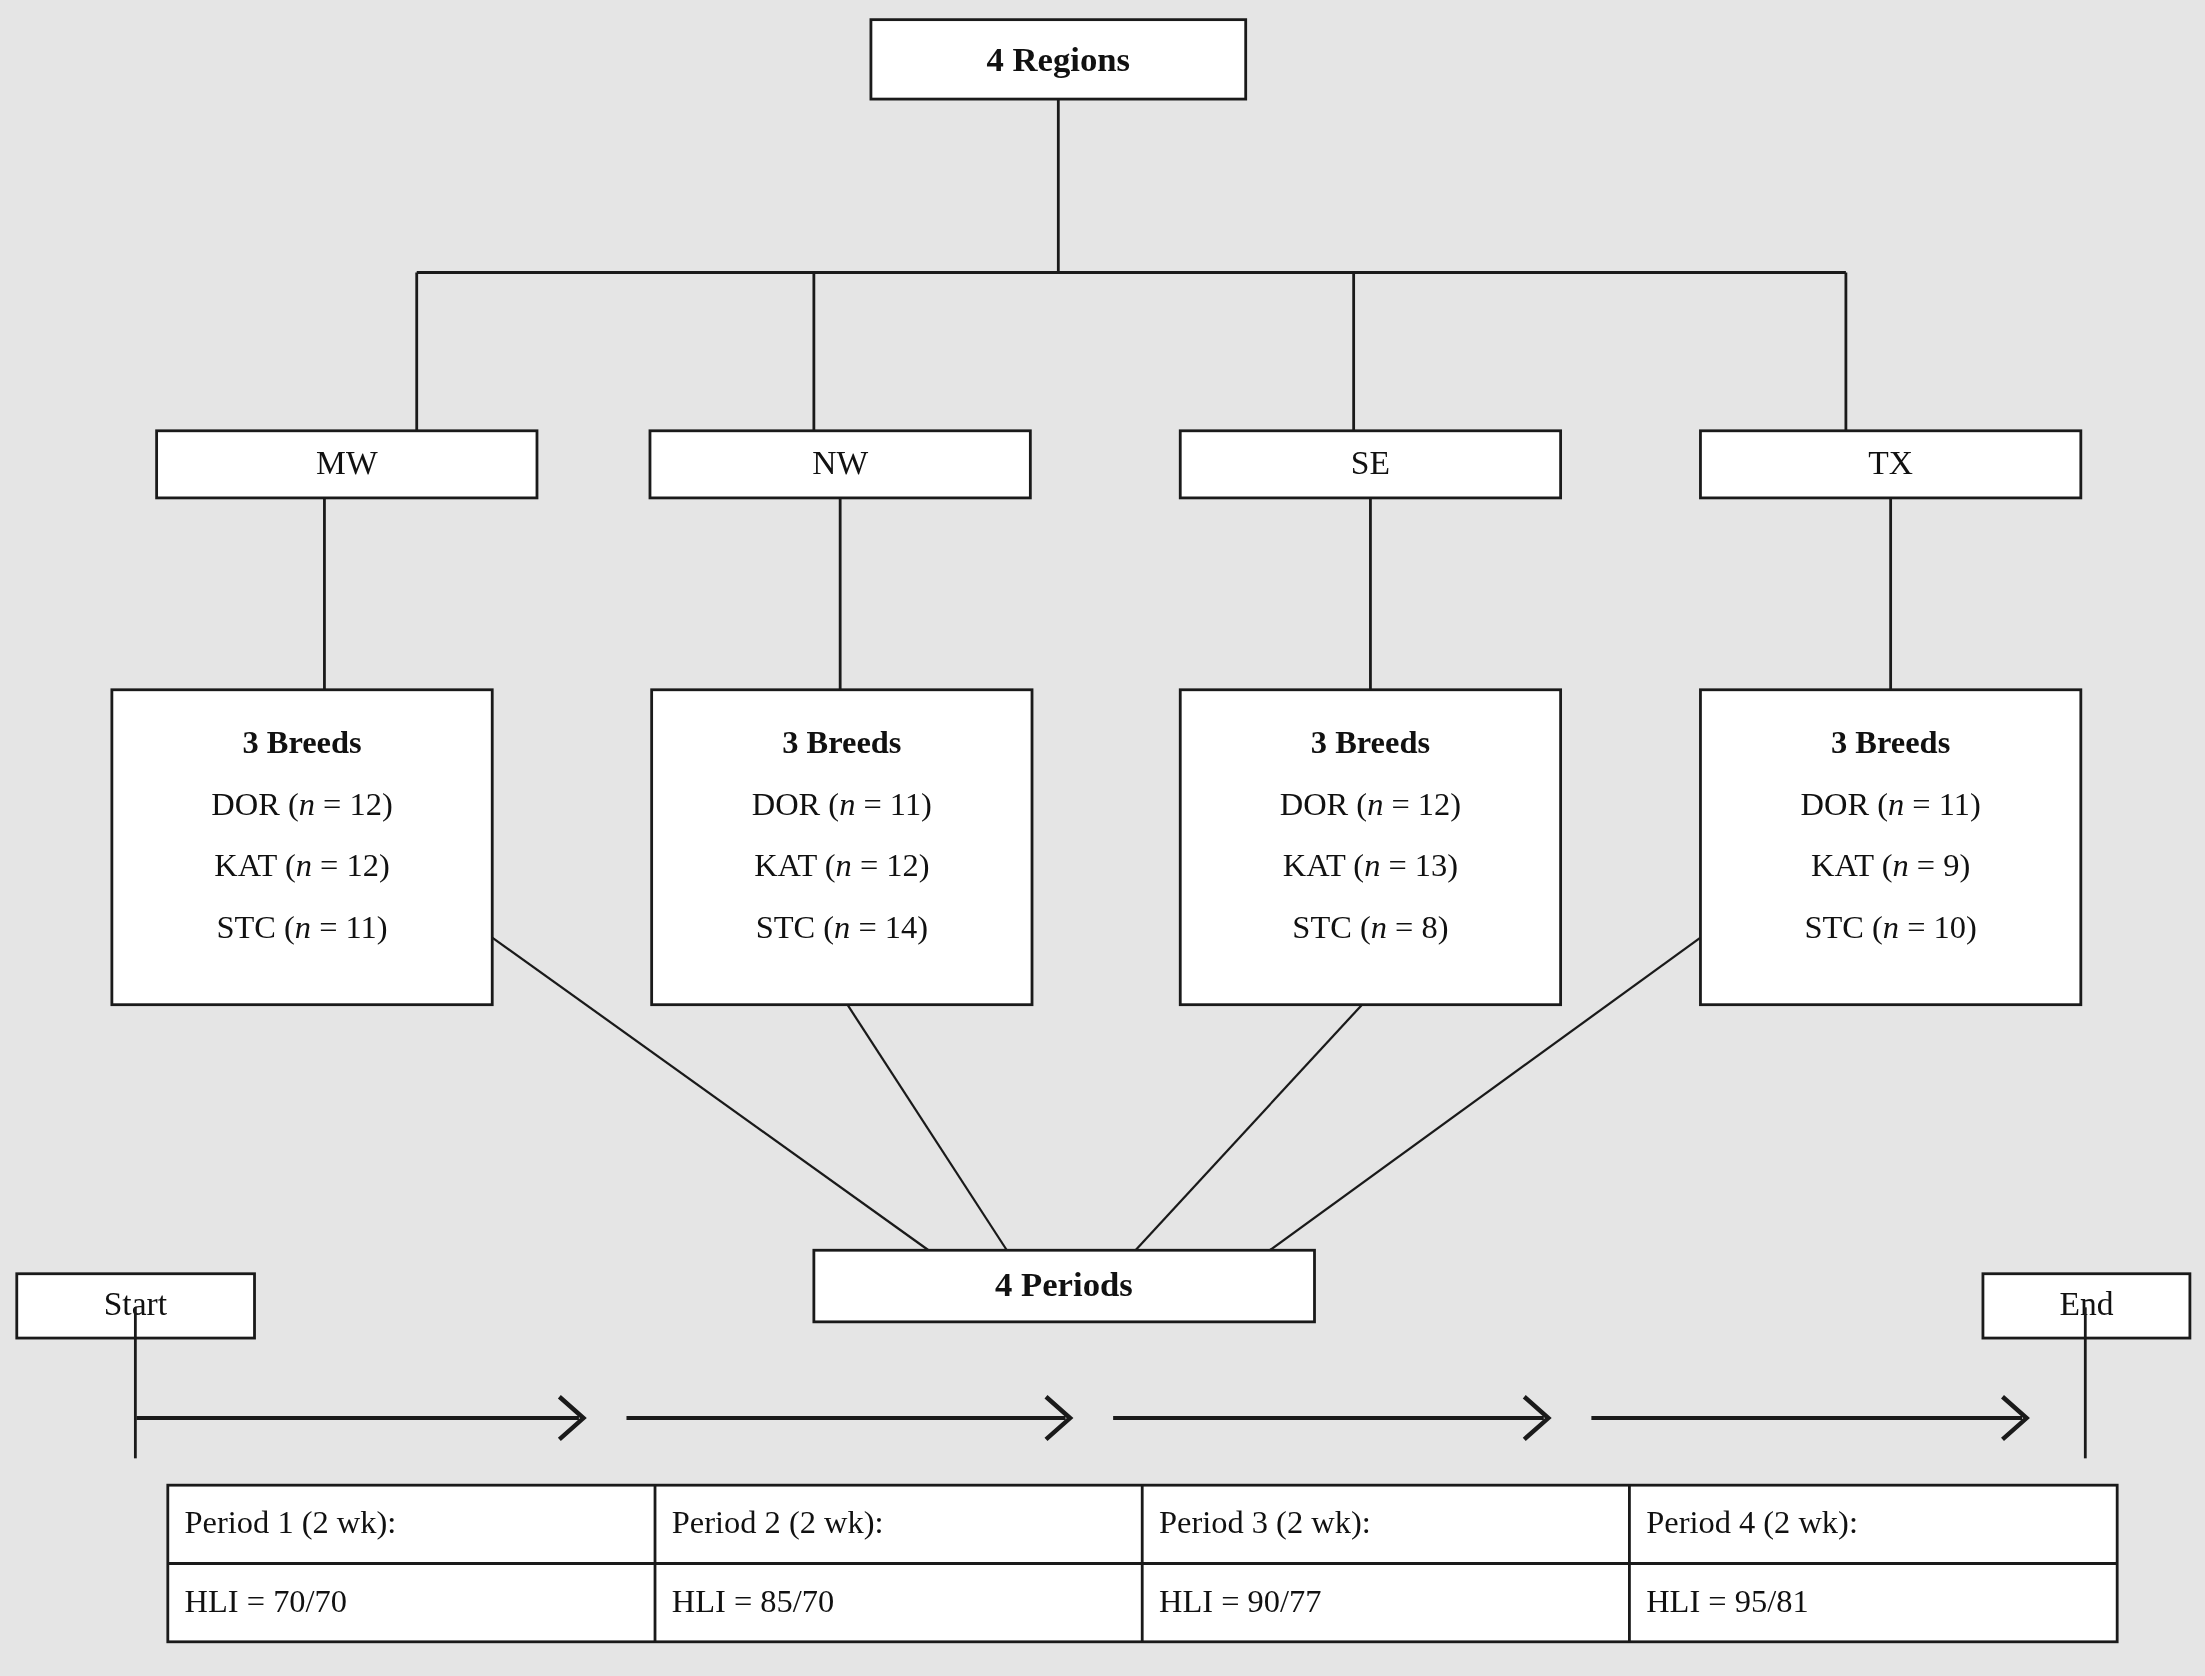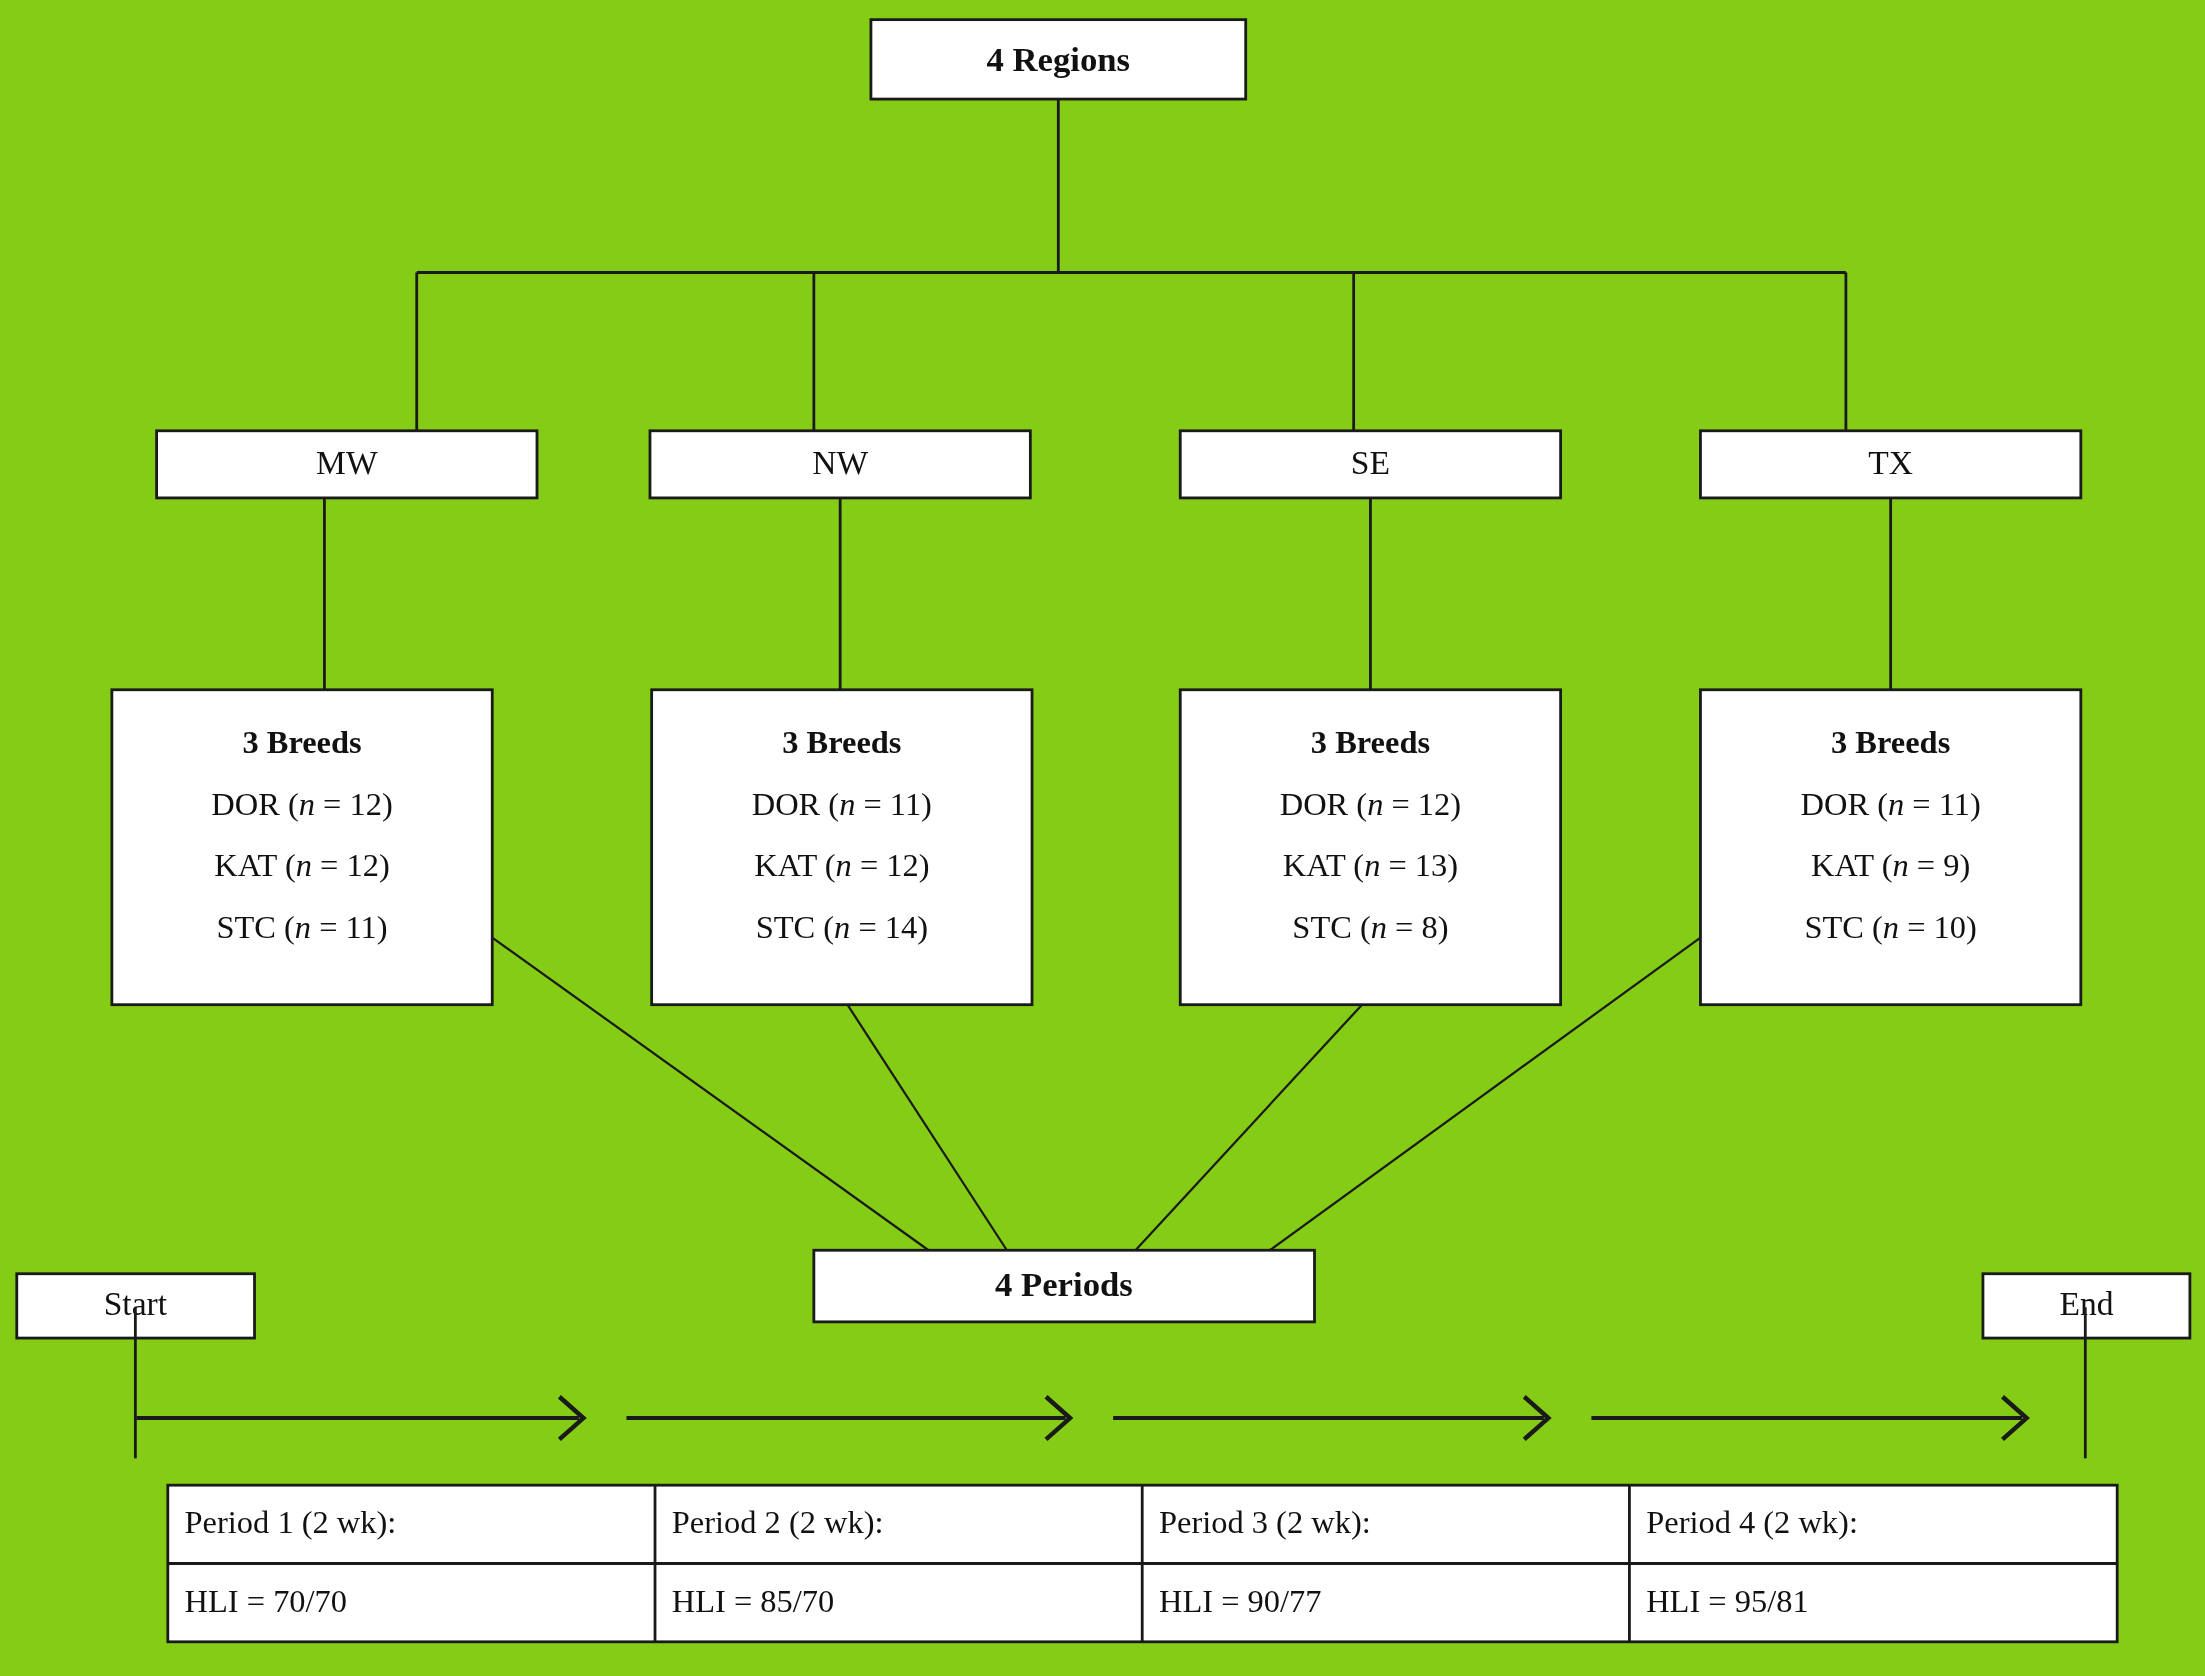--- a/index.html
+++ b/index.html
@@ -4,21 +4,21 @@
 <style>
   html,body{margin:0;padding:0;background:#ffffff;}
   body{
     font-family:"Liberation Serif","DejaVu Serif",serif;
     color:#111111;
   }
   #page{
     position:relative;
     width:2205px;
     height:1676px;
-    background:#84cc16;
+    background:#e5e5e5;
     overflow:hidden;
   }
   #diagram{
     position:absolute;
     left:0;top:0;
     width:2205px;
     height:1676px;
     display:block;
   }
   .node-text{

